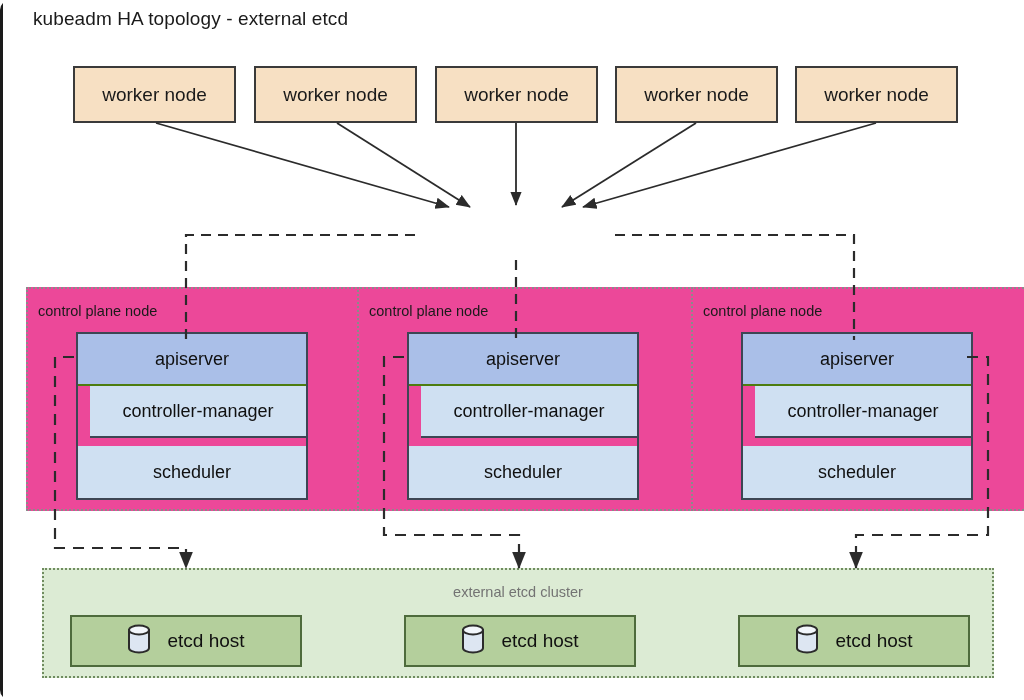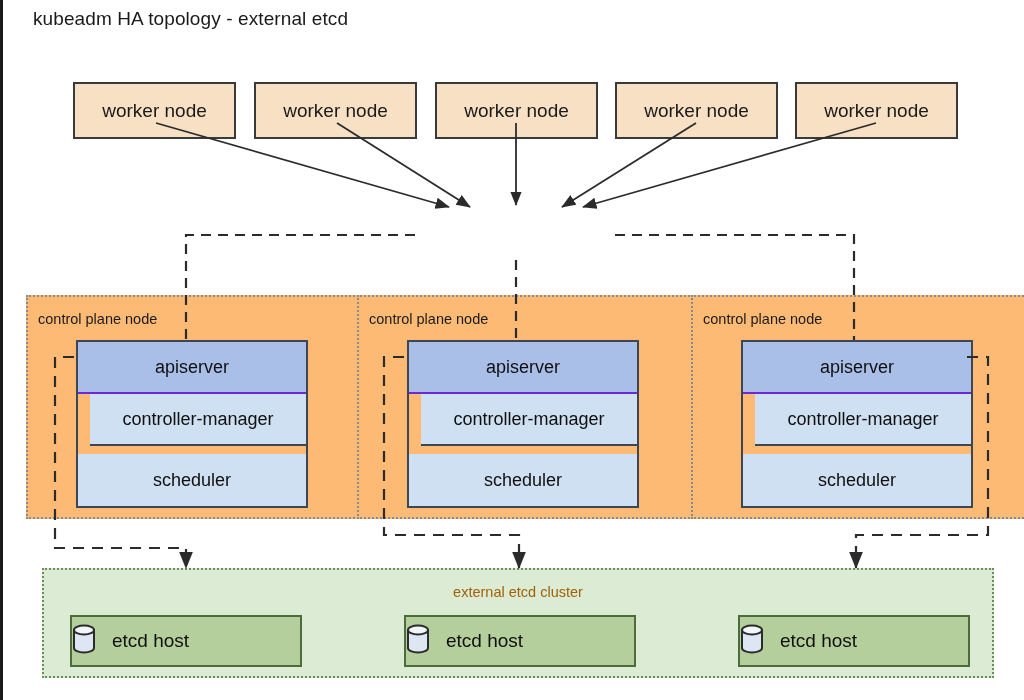--- a/index.html
+++ b/index.html
@@ -7,20 +7,21 @@
     padding: 0;
     background: #ffffff;
   }
   #canvas {
     position: relative;
     width: 1024px;
     height: 700px;
     background: #ffffff;
     font-family: "Liberation Sans", sans-serif;
     overflow: hidden;
+    border-radius: 10px;
   }
   #left-rule {
     position: absolute;
     left: 0; top: 0;
     width: 3px; height: 700px;
     background: #1a1a1a;
   }
   #diagram-title {
     position: absolute;
     left: 33px;
@@ -36,38 +37,38 @@
     display: flex;
     align-items: center;
     justify-content: center;
     font-size: 19px;
     color: #1a1a1a;
     border: 2px solid #3a3a3a;
   }
   .worker-node {
     width: 163px;
     height: 57px;
-    top: 82px;
+    top: 66px;
     background: #f7e0c3;
   }
   .load-balancer {
     left: 415px;
     top: 210px;
     width: 200px;
     height: 50px;
     background: #fbeeb4;
     border: 2px solid #54432a;
   }
   .cp-group {
     position: absolute;
     box-sizing: border-box;
-    top: 295px;
+    top: 287px;
     width: 336px;
     height: 224px;
-    background: #fdba74;
+    background: #ec4899;
     border: 2px dotted #8a8a8a;
   }
   .cp-group-label {
     position: absolute;
     left: 10px;
     top: 14px;
     font-size: 14.5px;
     color: #1a1a1a;
     white-space: nowrap;
   }
@@ -83,21 +84,21 @@
     box-sizing: border-box;
     height: 52px;
     display: flex;
     align-items: center;
     justify-content: center;
     font-size: 18px;
     color: #101010;
   }
   .cp-row.apiserver {
     background: #aabfe8;
-    border-bottom: 2px solid #6d28d9;
+    border-bottom: 2px solid #4d7c0f;
   }
   .cp-row.cm {
     background: #cfe0f2;
     border-bottom: 2px solid #3d4654;
     margin-left: 12px;
   }
   .cp-row.sched {
     background: #cfe0f2;
     margin-top: 8px;
   }
@@ -111,33 +112,33 @@
     background: #dcebd4;
     border: 2px dotted #6f8c5f;
   }
   #etcd-cluster-label {
     position: absolute;
     left: 0;
     right: 0;
     top: 14px;
     text-align: center;
     font-size: 14.5px;
-    color: #a16207;
+    color: #737373;
   }
   .etcd-host {
     position: absolute;
     box-sizing: border-box;
     top: 45px;
     width: 232px;
     height: 52px;
     background: #b4cf9c;
     border: 2px solid #4e6b3c;
     display: flex;
     align-items: center;
-    justify-content: flex-start;
+    justify-content: center;
     gap: 16px;
     font-size: 19px;
     color: #101010;
   }
   .db-icon { flex: 0 0 auto; }
   svg.edges {
     position: absolute;
     left: 0; top: 0;
     width: 1024px; height: 700px;
     pointer-events: none;

